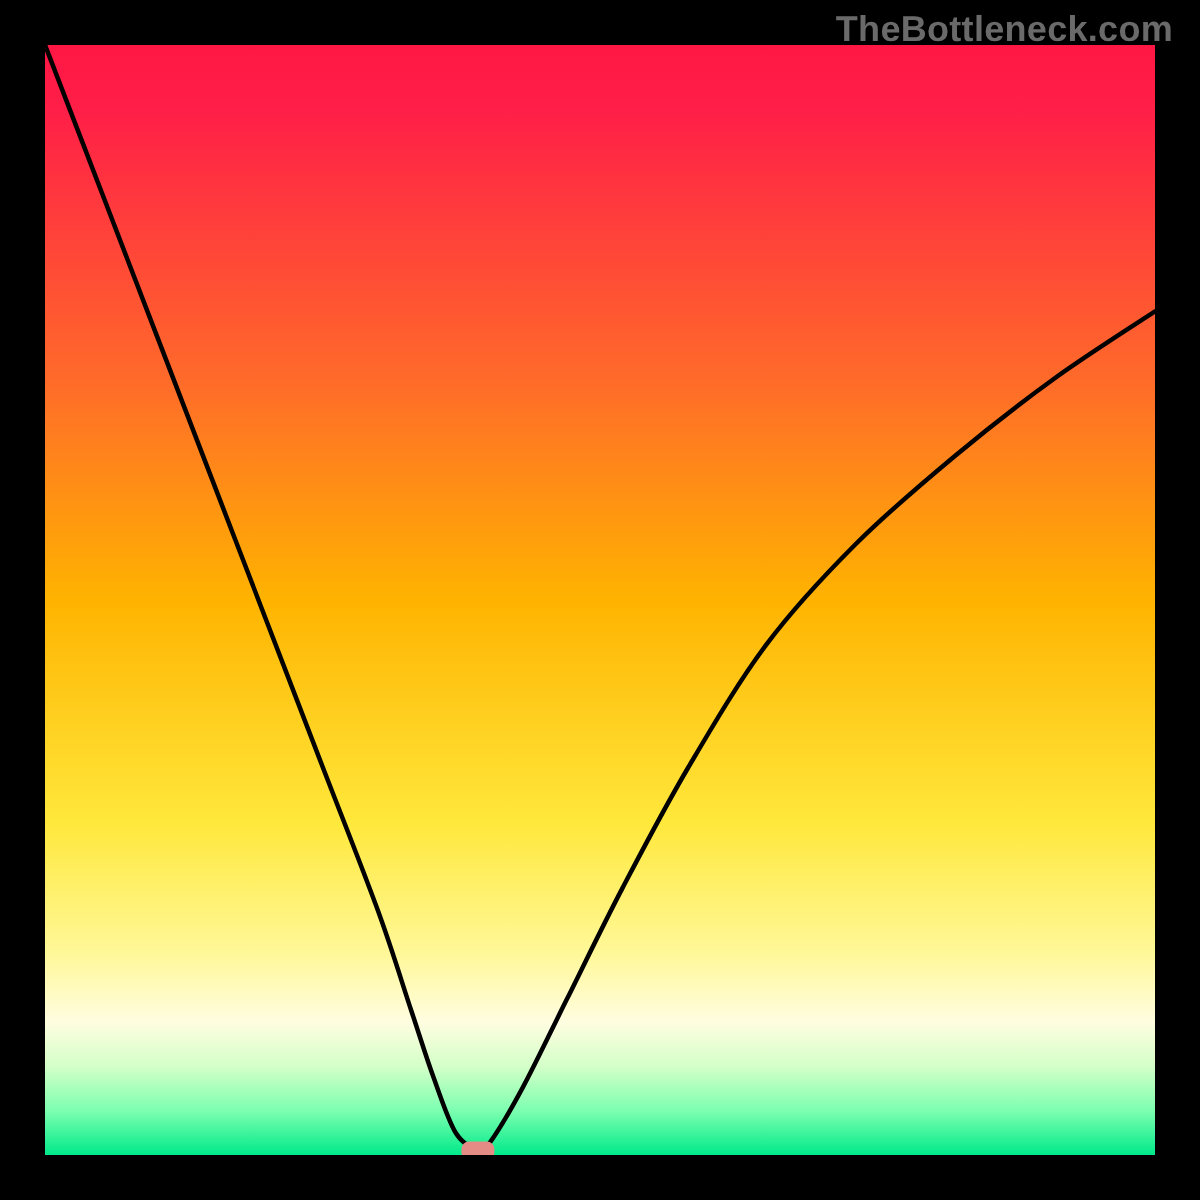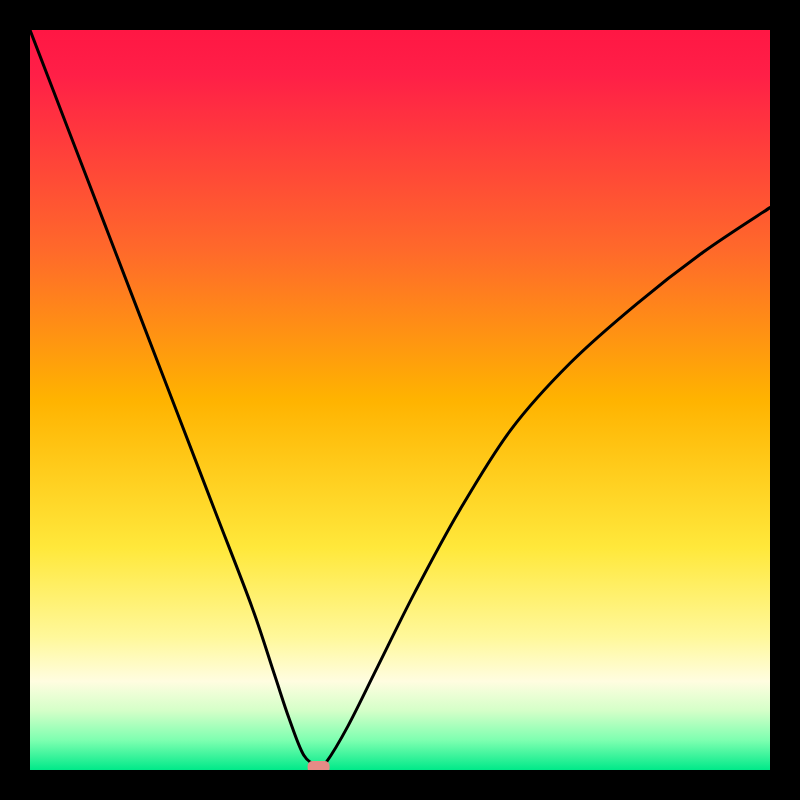--- a/index.html
+++ b/index.html
@@ -27,20 +27,21 @@
     top: 30px;
     width: 740px;
     height: 740px;
   }
   svg { display: block; }
 </style>
 </head>
 <body>
 
 <div class="frame">
+  <div class="watermark">TheBottleneck.com</div>
   <div class="plot">
     <svg id="chart-svg" width="740" height="740" viewBox="0 0 740 740">
       <defs>
         <linearGradient id="bg-grad" x1="0" y1="0" x2="0" y2="1">
             <stop offset="0%" stop-color="#ff1744"></stop>
             <stop offset="6%" stop-color="#ff1f47"></stop>
             <stop offset="30%" stop-color="#ff6a2a"></stop>
             <stop offset="50%" stop-color="#ffb300"></stop>
             <stop offset="70%" stop-color="#ffe83b"></stop>
             <stop offset="82%" stop-color="#fff89a"></stop>

